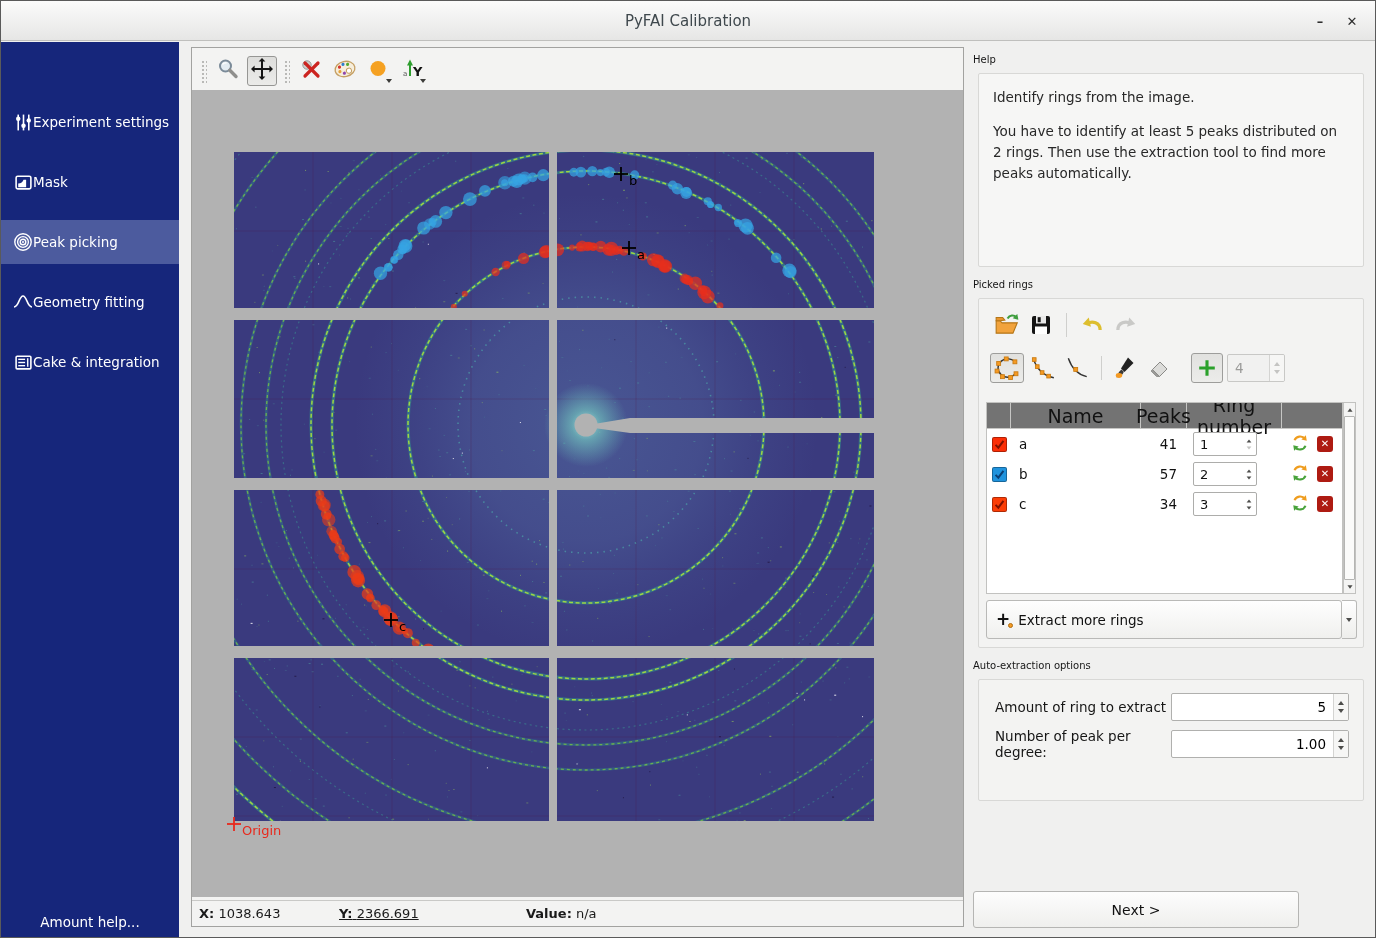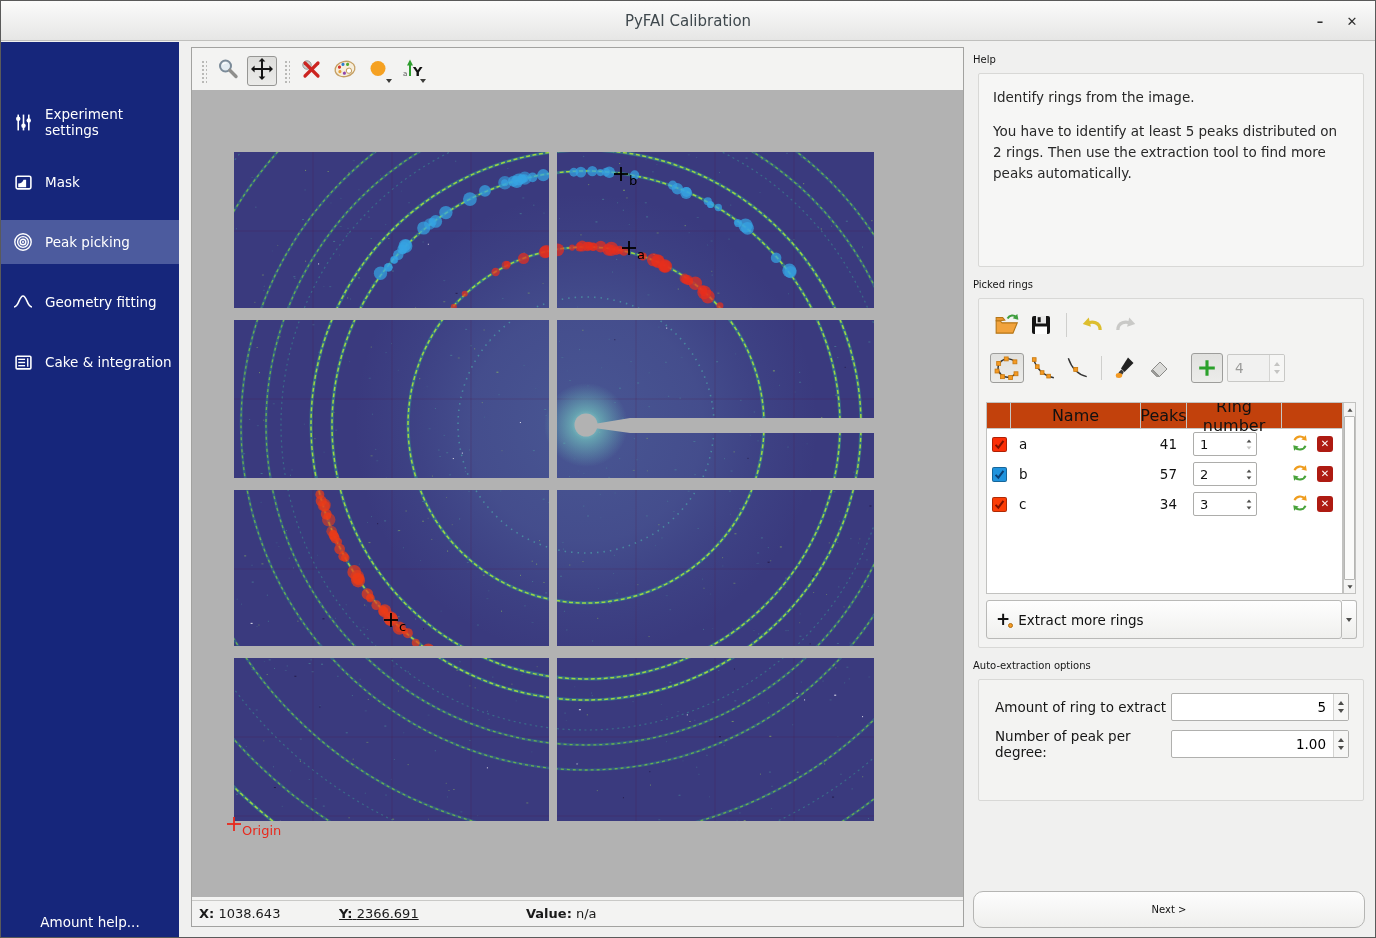--- a/index.html
+++ b/index.html
@@ -10,21 +10,21 @@
   #titlebar{position:absolute;left:0;top:0;width:100%;height:40px;
     background:linear-gradient(#fbfbfb,#e6e6e5);border-bottom:1px solid #bfbfbd;
     display:flex;align-items:center;justify-content:center;}
   #title{font-size:15px;color:#3f484d;font-weight:500;}
   .wctl{position:absolute;top:10px;width:22px;height:20px;display:flex;align-items:center;justify-content:center;
     font-size:13px;color:#2e2e2e;font-weight:bold;cursor:default;}
   #min-btn{right:44px;} #close-btn{right:12px;}
   
   #sidebar{position:absolute;left:0;top:41px;bottom:0;width:178px;background:#16267b;}
   #nav{padding-top:58px;}
-  .nav-item{height:44px;margin-bottom:16px;display:flex;align-items:center;gap:12px;
+  .nav-item{height:44px;margin-bottom:16px;display:flex;align-items:center;gap:0;
     padding-left:12px;color:#fff;font-size:13.5px;cursor:default;}
   .nav-item.selected{background:#4c5b9e;}
   .nav-ic{width:20px;height:20px;flex:0 0 20px;display:flex;align-items:center;justify-content:center;}
   #online-help{position:absolute;bottom:7px;width:100%;text-align:center;color:#fff;font-size:13.5px;}
   
   #main{position:absolute;left:190px;top:46px;width:773px;height:880px;background:#f3f3f2;border:1px solid #a2a2a0;}
   #plot-toolbar{position:absolute;left:6px;top:6px;right:6px;height:34px;display:flex;align-items:center;gap:4px;}
   .tbtn{width:30px;height:30px;border:1px solid transparent;border-radius:3px;display:flex;align-items:center;justify-content:center;position:relative;}
   .tbtn.pressed{border:1px solid #969694;background:linear-gradient(#dededc,#ebebe9);}
   .thandle{width:7px;height:24px;margin:0 2px;background-image:radial-gradient(#b9b9b7 1px,transparent 1.2px);background-size:4px 4px;background-position:1px 1px;}
@@ -49,21 +49,21 @@
   .spinbox{display:flex;border:1px solid #b0b0ae;border-radius:2px;background:#fff;height:28px;overflow:hidden;}
   .spinbox.disabled{background:#f1f1f0;border-color:#c8c8c6;color:#9b9b99;}
   .spin-val{flex:1;font-size:13.5px;display:flex;align-items:center;padding:0 7px;}
   .spin-val.right{justify-content:flex-end;}
   .spin-arrows{width:15px;border-left:1px solid #d4d4d2;background:#f6f6f5;display:flex;flex-direction:column;align-items:center;justify-content:center;gap:4px;}
   .tri-up{width:0;height:0;border-left:3.5px solid transparent;border-right:3.5px solid transparent;border-bottom:4.5px solid #4c4c4a;}
   .tri-down{width:0;height:0;border-left:3.5px solid transparent;border-right:3.5px solid transparent;border-top:4.5px solid #4c4c4a;}
   .tri-up.dis{border-bottom-color:#c4c4c2;} .tri-down.dis{border-top-color:#c4c4c2;}
   
   #rings-table{position:absolute;left:7px;top:103px;width:357px;height:192px;background:#fff;border:1px solid #c2c2c0;font-size:13.5px;color:#111;overflow:hidden;}
-  .thead{display:flex;height:26px;background:#c2410c;border-bottom:1px solid #c6c6c4;align-items:center;font-size:16px;}
+  .thead{display:flex;height:26px;background:#737373;border-bottom:1px solid #c6c6c4;align-items:center;font-size:19px;}
   .thead .hc{height:100%;display:flex;align-items:center;justify-content:center;border-right:1px solid #c6c6c4;}
   .c0{width:24px;} .c1{width:130px;} .c2{width:46px;} .c3{width:95px;text-align:center;} .c4{width:60px;border-right:none !important;}
   .trow{display:flex;height:30px;align-items:center;}
   .trow .tc{display:flex;align-items:center;height:100%;}
   .cb{width:15px;height:15px;border:1px solid rgba(0,0,0,.3);border-radius:2px;margin:0 auto;display:flex;align-items:center;justify-content:center;}
   .name-cell{padding-left:8px;} .peaks-cell{justify-content:flex-end;padding-right:10px;}
   .ring-spin{display:flex;width:64px;height:24px;border:1px solid #adadab;border-radius:2px;background:#fff;margin-left:6px;overflow:hidden;}
   .ring-spin .v{flex:1;display:flex;align-items:center;padding-left:6px;font-size:13px;}
   .ring-spin .a{width:14px;display:flex;flex-direction:column;align-items:center;justify-content:center;gap:3px;}
   .del-btn{width:16px;height:16px;background:#ae1b12;border-radius:3px;color:#fff;font-size:10px;font-weight:bold;
@@ -80,22 +80,22 @@
     background:linear-gradient(#fefefe,#eeeeec);display:flex;align-items:center;justify-content:center;}
   .plus-glyph{position:relative;font-size:17px;font-weight:bold;color:#111;line-height:1;}
   .plus-glyph i{position:absolute;right:-3px;bottom:0;width:5px;height:5px;background:#f59a23;border-radius:50%;border:1px solid #b06d10;}
   
   #auto-box{top:637px;height:122px;}
   .opt-row{position:absolute;left:16px;right:14px;height:28px;display:flex;align-items:center;}
   .opt-label{font-size:13.5px;color:#161616;flex:1;}
   .opt-ctl{width:178px;height:28px;}
   .combo{display:flex;align-items:center;border:1px solid #b0b0ae;border-radius:2px;background:#fff;height:28px;padding:0 8px;font-size:13.5px;}
   .combo .cv{flex:1;}
-  #next-btn{position:absolute;left:8px;top:849px;width:392px;height:37px;border:1px solid #b5b5b3;border-radius:10px;
-    background:linear-gradient(#fdfdfd,#efefed);display:flex;align-items:center;justify-content:center;font-size:10px;color:#111;}
+  #next-btn{position:absolute;left:8px;top:849px;width:326px;height:37px;border:1px solid #b5b5b3;border-radius:3px;
+    background:linear-gradient(#fdfdfd,#efefed);display:flex;align-items:center;justify-content:center;font-size:14px;color:#111;}
 </style>
 </head>
 <body>
 
 <div id="window">
 
   <div id="titlebar">
     <div id="title">PyFAI Calibration</div>
     <div class="wctl" id="min-btn">–</div>
     <div class="wctl" id="close-btn">✕</div>

